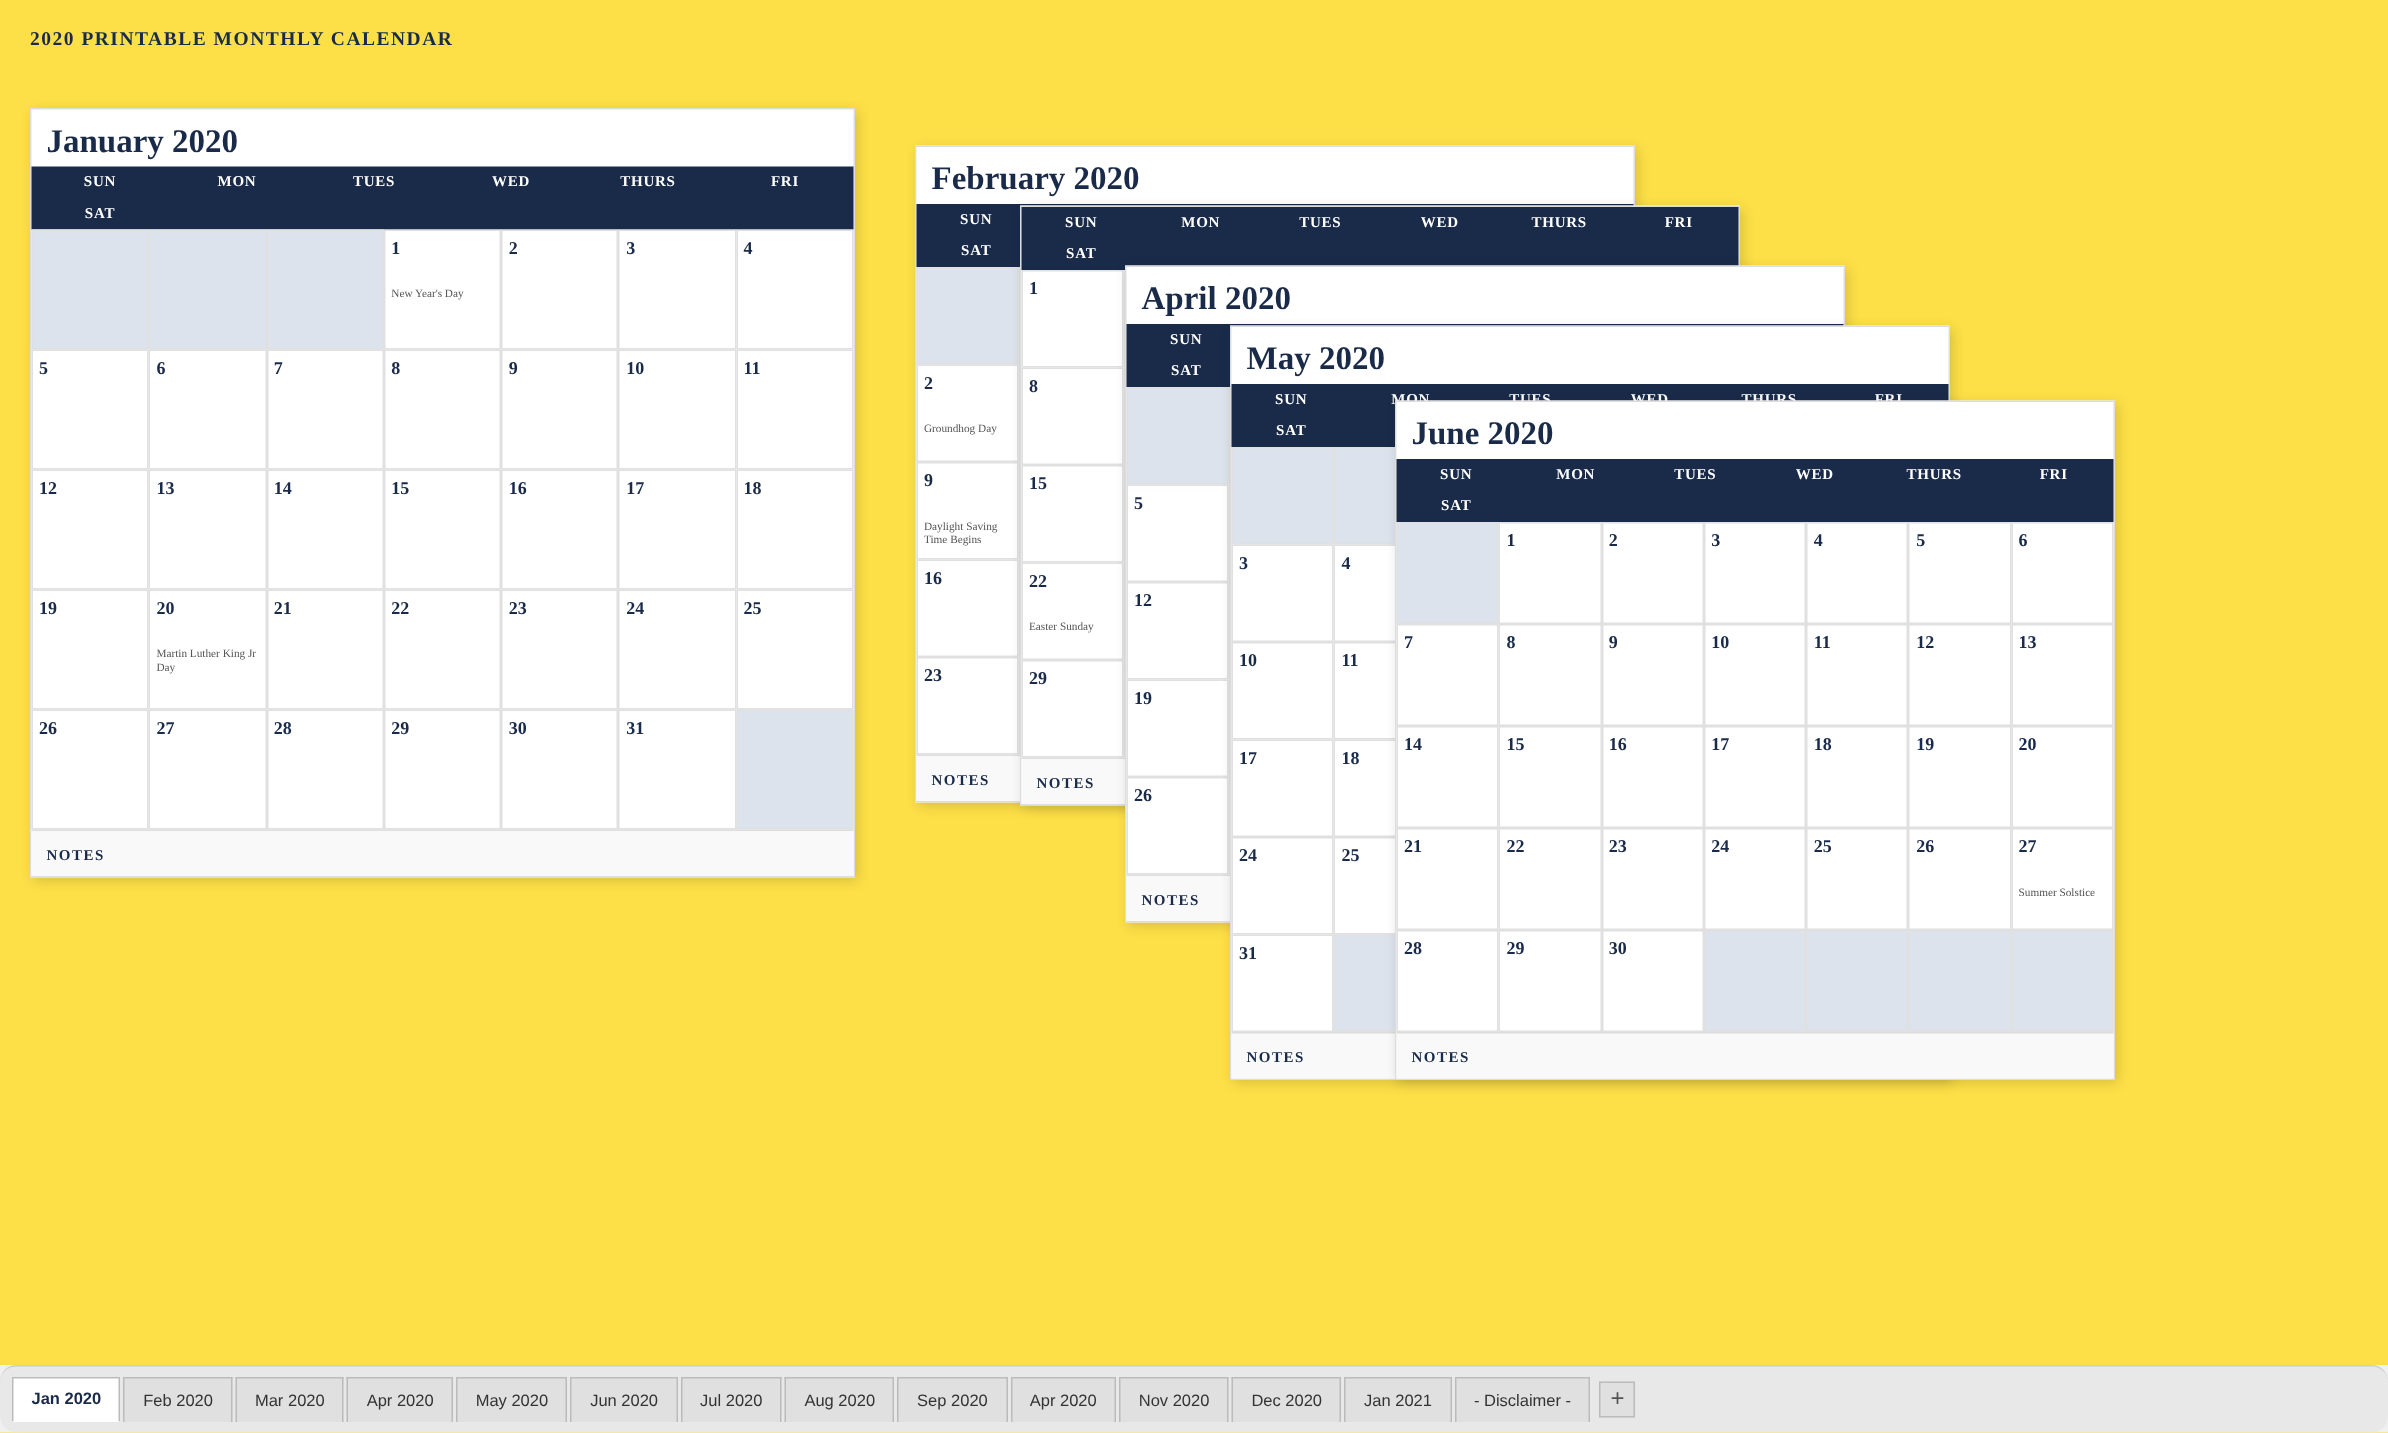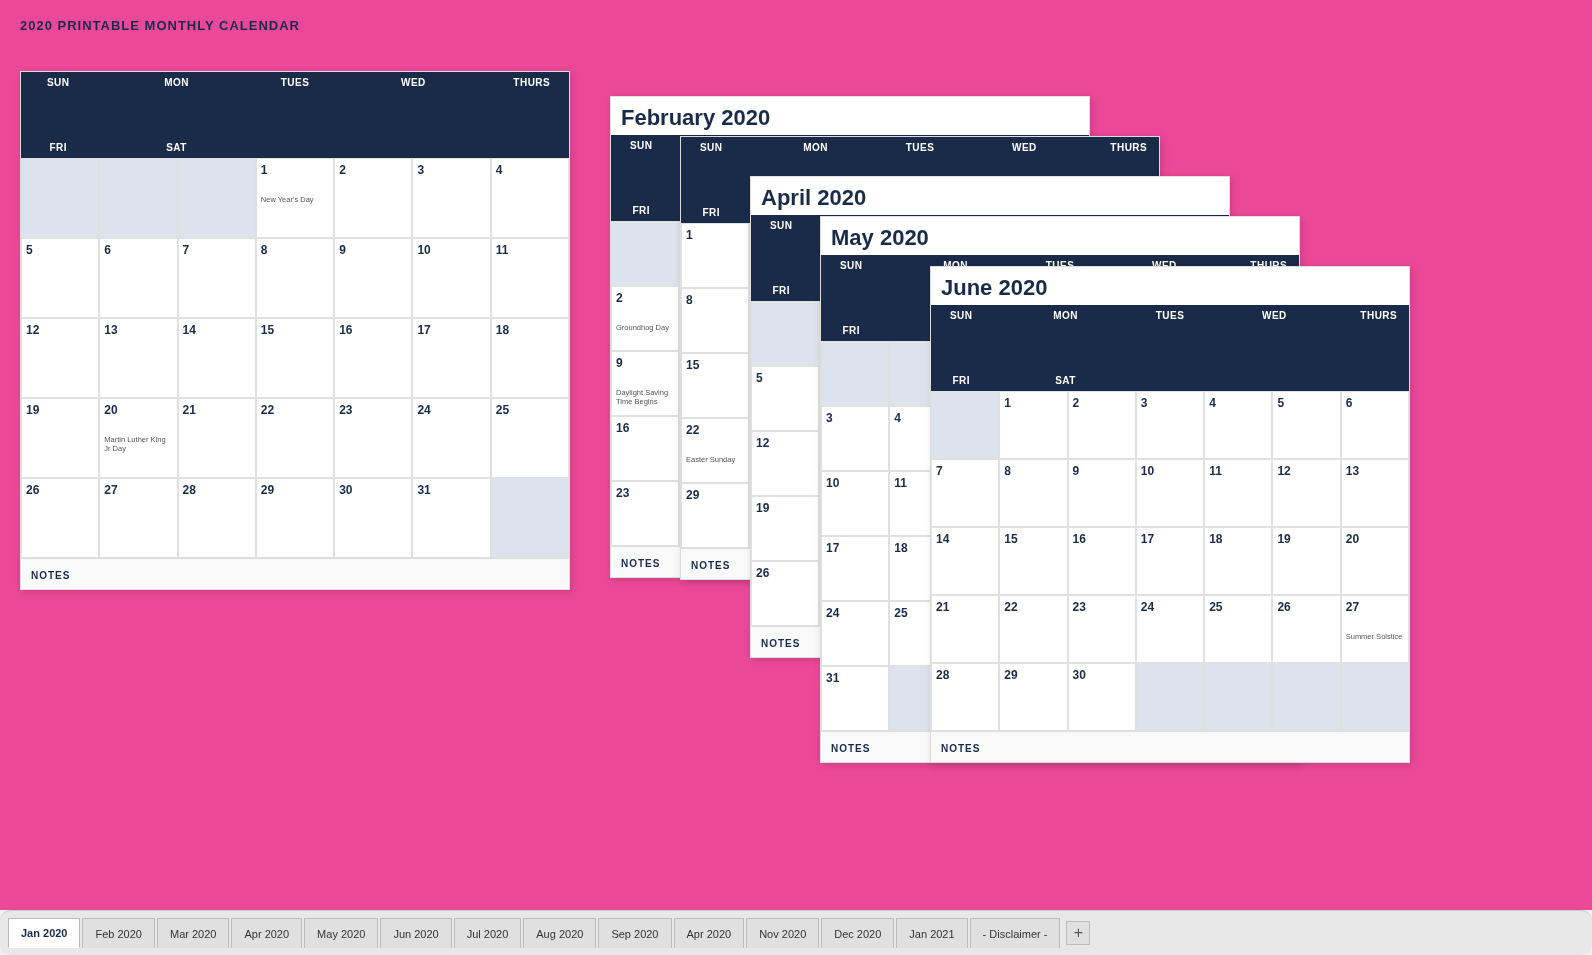--- a/index.html
+++ b/index.html
@@ -6,25 +6,26 @@
     body {
       font-family: Arial, sans-serif;
       background: #f0f0f0;
       width: 1592px;
       height: 955px;
       overflow: hidden;
       position: relative;
     }
 
     #main-content {
-      background: #ec4899;
+      background: #fde047;
       width: 1592px;
       height: 910px;
       padding: 18px 20px 10px 20px;
       overflow: hidden;
+      font-family: Liberation Serif, serif;
     }
 
     #page-title {
       font-size: 13px;
       font-weight: 700;
       color: #1a2b4a;
       letter-spacing: 1px;
       margin-bottom: 8px;
       text-transform: uppercase;
     }
@@ -99,23 +100,22 @@
 
     .cal-title {
       font-size: 22px;
       font-weight: 700;
       color: #1a2b4a;
       padding: 8px 10px 4px 10px;
     }
 
     .cal-header-row {
       display: grid;
-      grid-template-columns: repeat(5, 1fr);
+      grid-template-columns: repeat(6, 1fr);
       background: #1a2b4a;
-      gap: 44px;
     }
 
     .cal-header-cell {
       text-align: center;
       color: #fff;
       font-size: 10px;
       font-weight: 700;
       padding: 5px 2px;
       letter-spacing: 0.5px;
     }
@@ -218,20 +218,21 @@
   </style>
 </head>
 <body>
 
 <div id="main-content">
   <div id="page-title">2020 PRINTABLE MONTHLY CALENDAR</div>
 
   <div id="calendars-area">
 
     <div class="calendar-card" id="cal-jan">
+      <div class="cal-title">January 2020</div>
       <div class="cal-header-row">
         <div class="cal-header-cell">SUN</div>
         <div class="cal-header-cell">MON</div>
         <div class="cal-header-cell">TUES</div>
         <div class="cal-header-cell">WED</div>
         <div class="cal-header-cell">THURS</div>
         <div class="cal-header-cell">FRI</div>
         <div class="cal-header-cell">SAT</div>
       </div>
       <div class="cal-grid">

